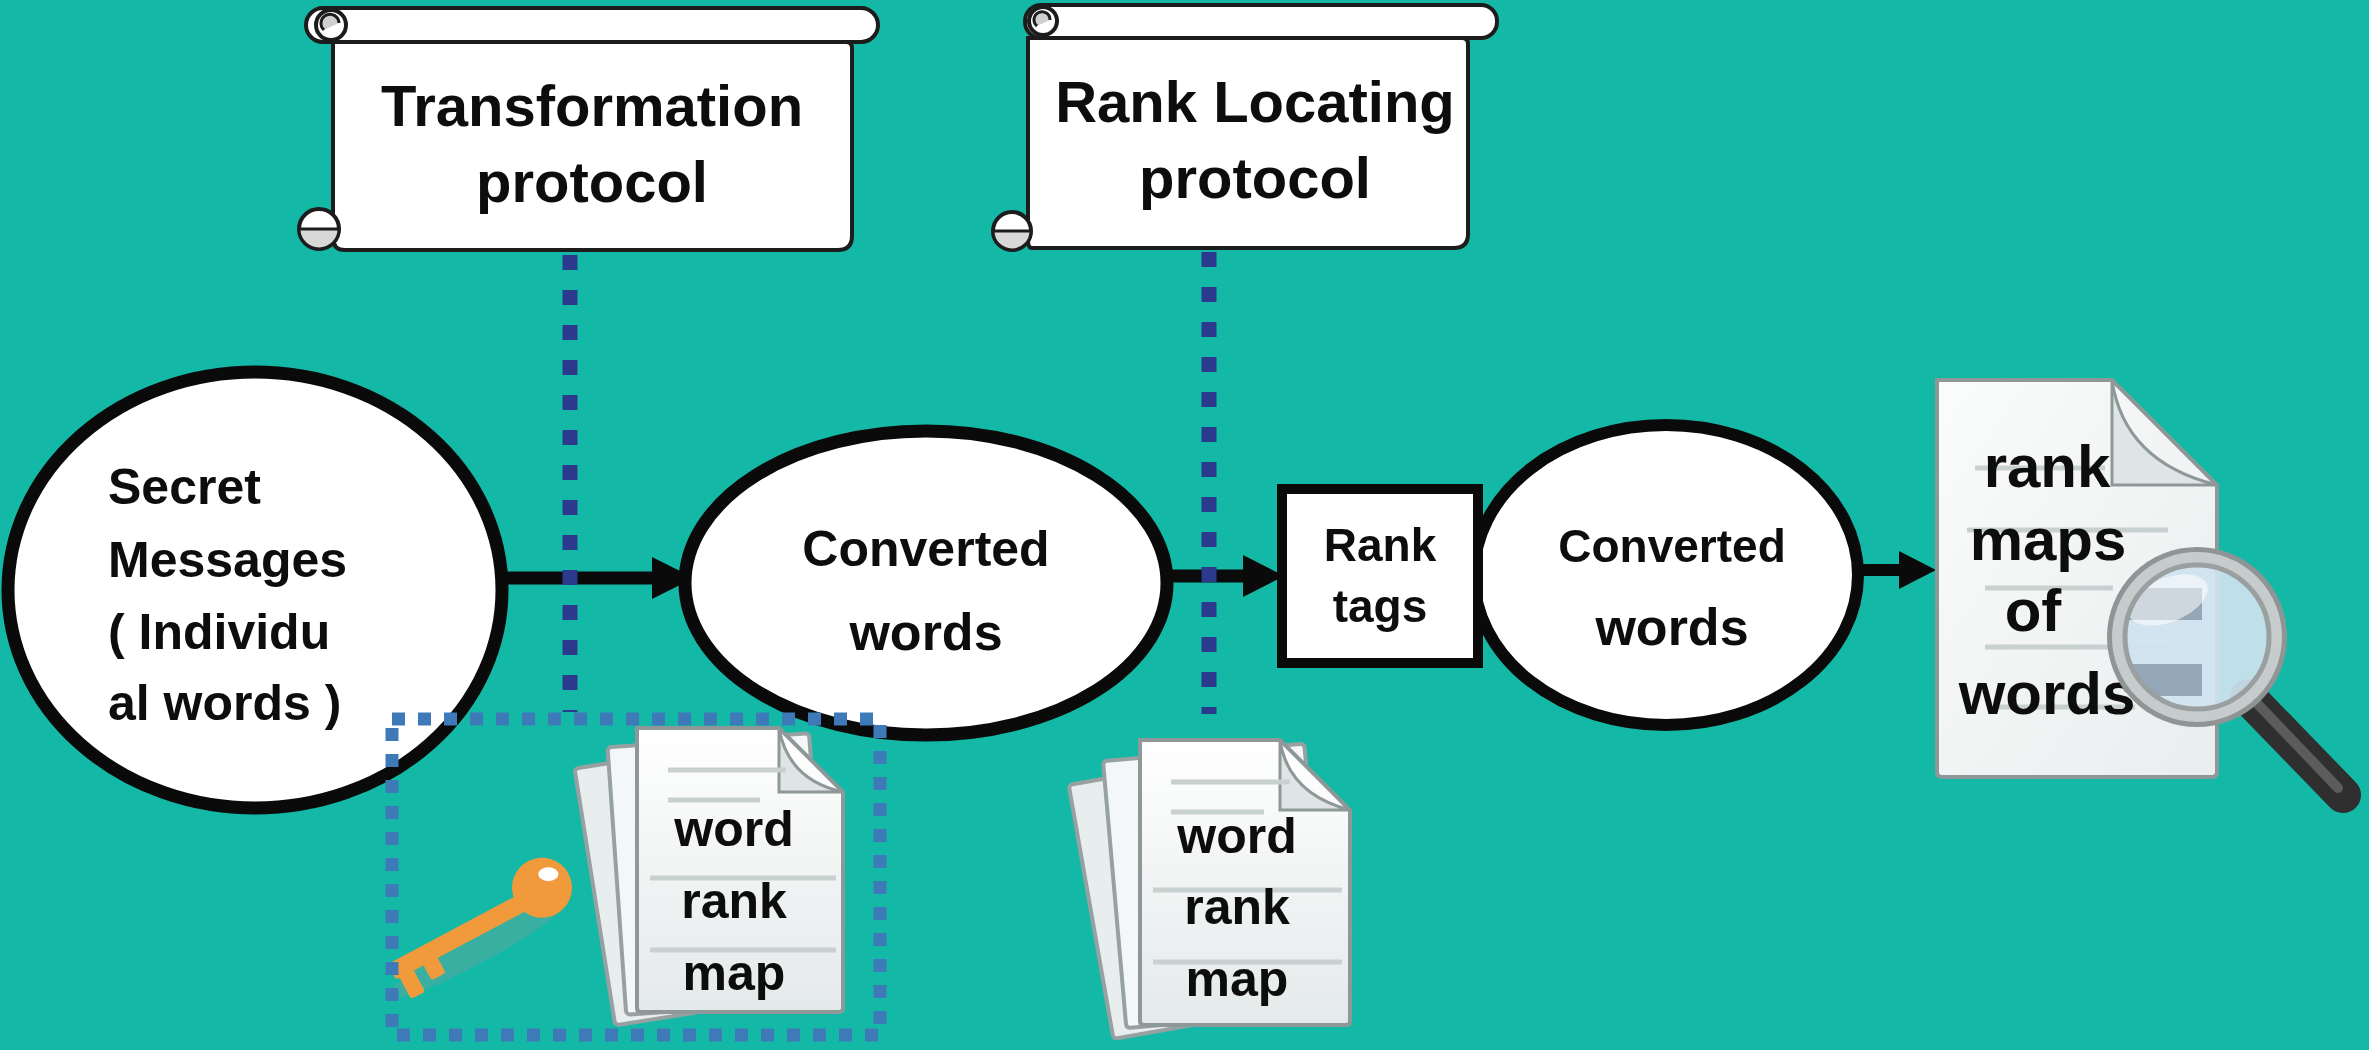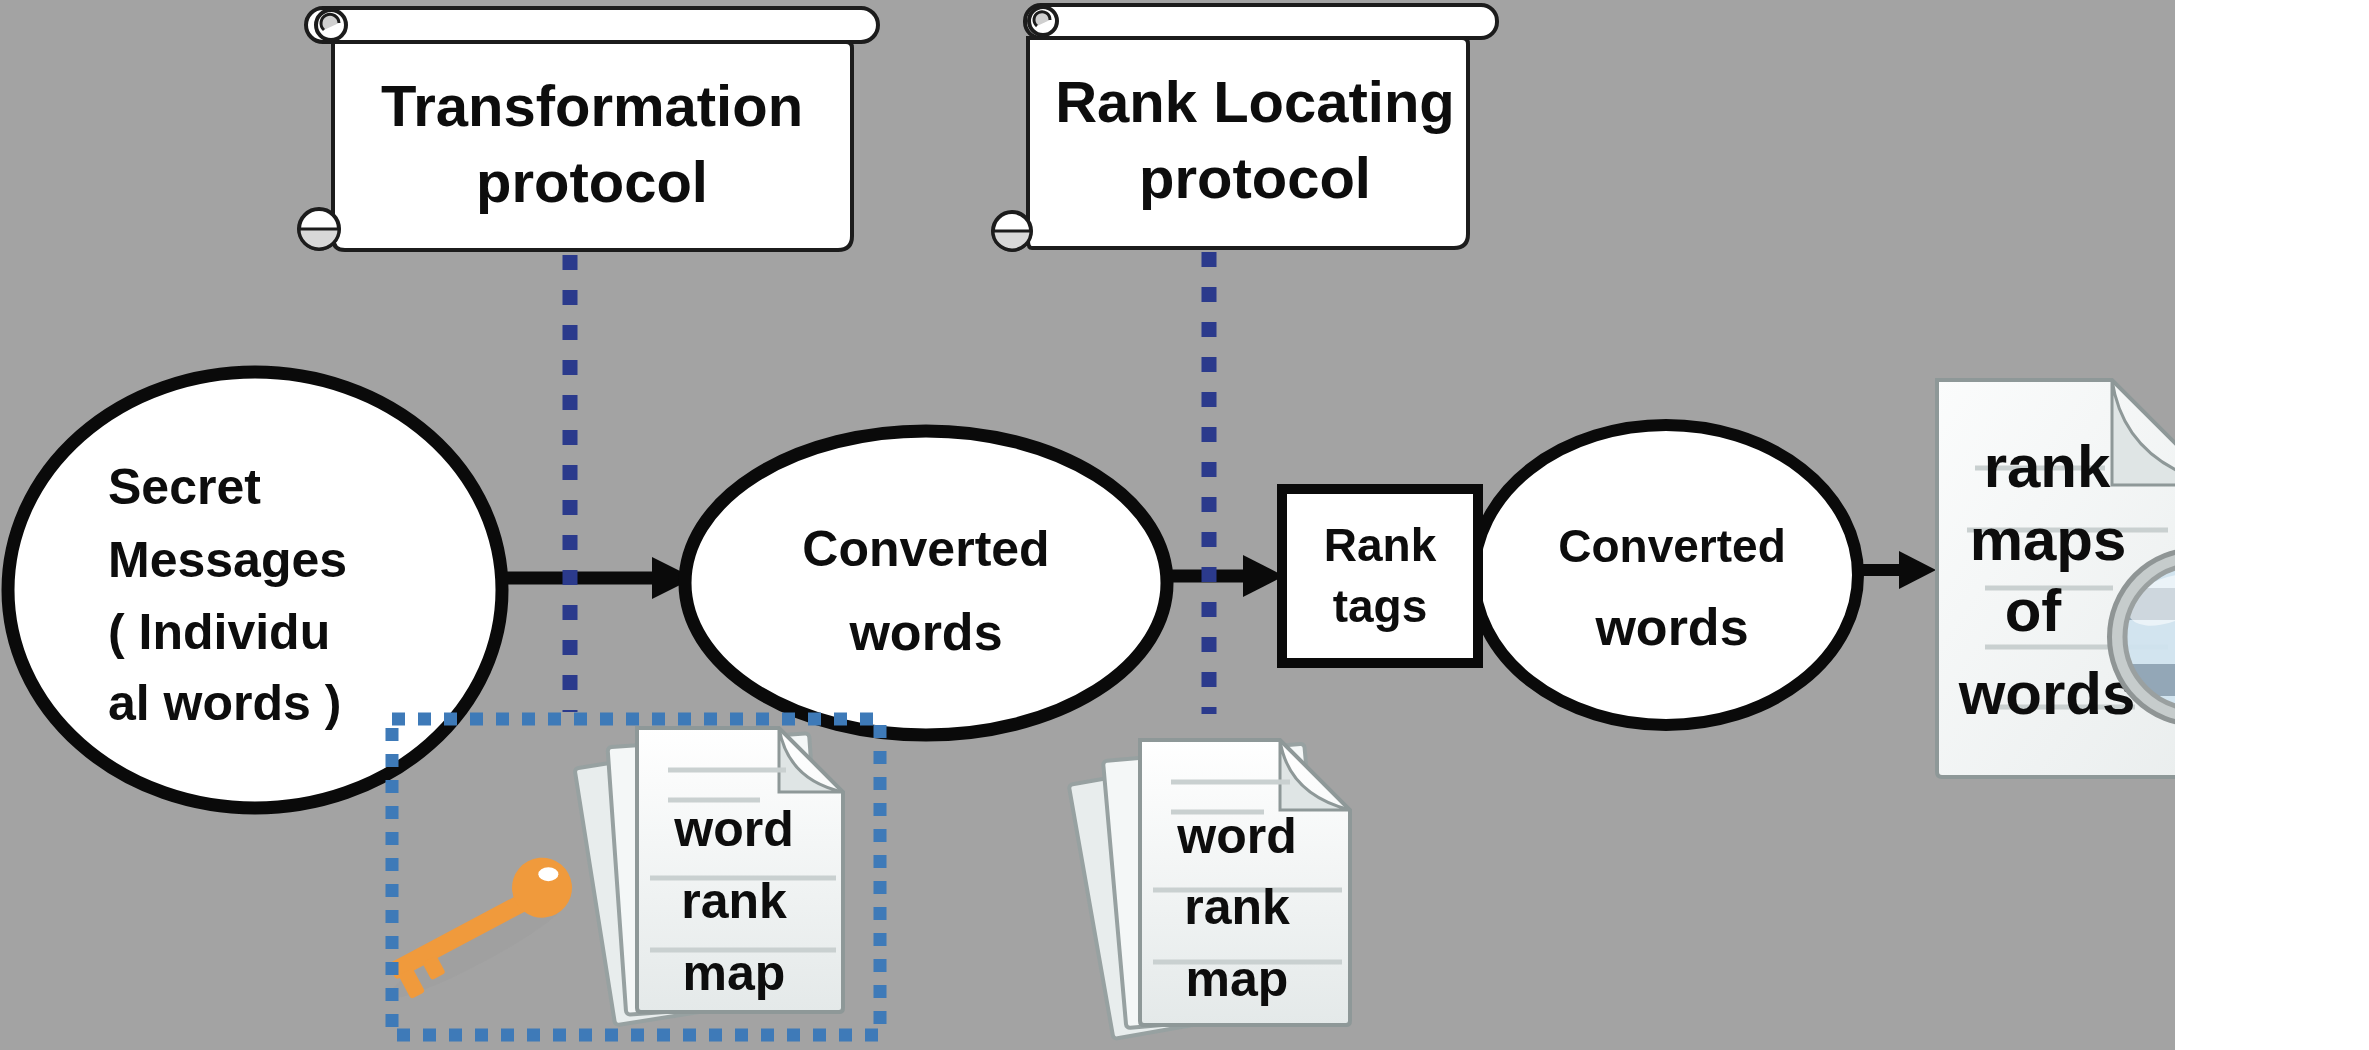--- a/index.html
+++ b/index.html
@@ -1,16 +1,16 @@
 <!DOCTYPE html>
 <html><head>
 <meta charset="utf-8">
 <style>
   html,body{margin:0;padding:0;background:#ffffff;}
-  .canvas{position:relative;width:2175px;height:1050px;background:#a3a3a3;overflow:hidden;}
+  .canvas{position:relative;width:2369px;height:1050px;background:#14b8a6;overflow:hidden;}
   svg{display:block;}
   .tx{font-family:"Liberation Sans","DejaVu Sans",sans-serif;font-weight:700;fill:#0d0d0d;}
   .mid{text-anchor:middle;}
 </style>
 </head>
 <body>
 
 <div class="canvas">
 <svg width="2369" height="1050" viewBox="0 0 2369 1050">
   <defs>

